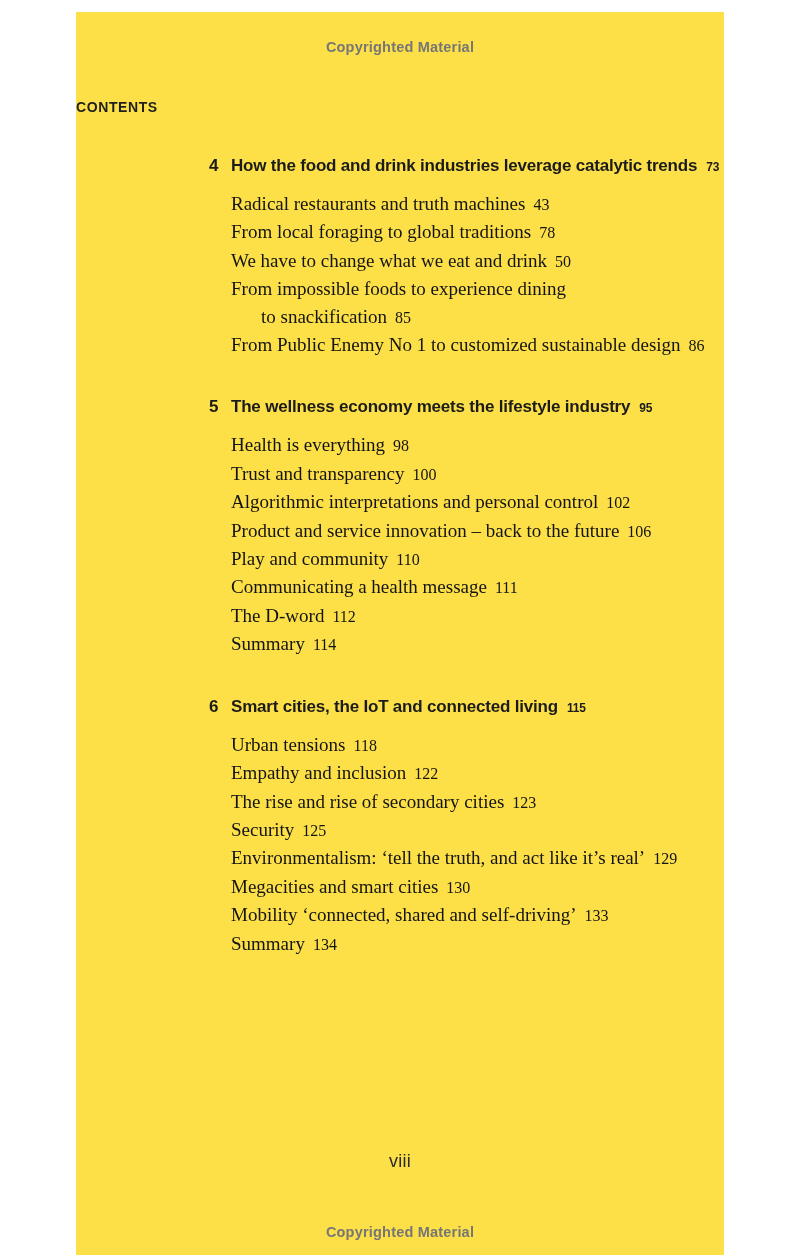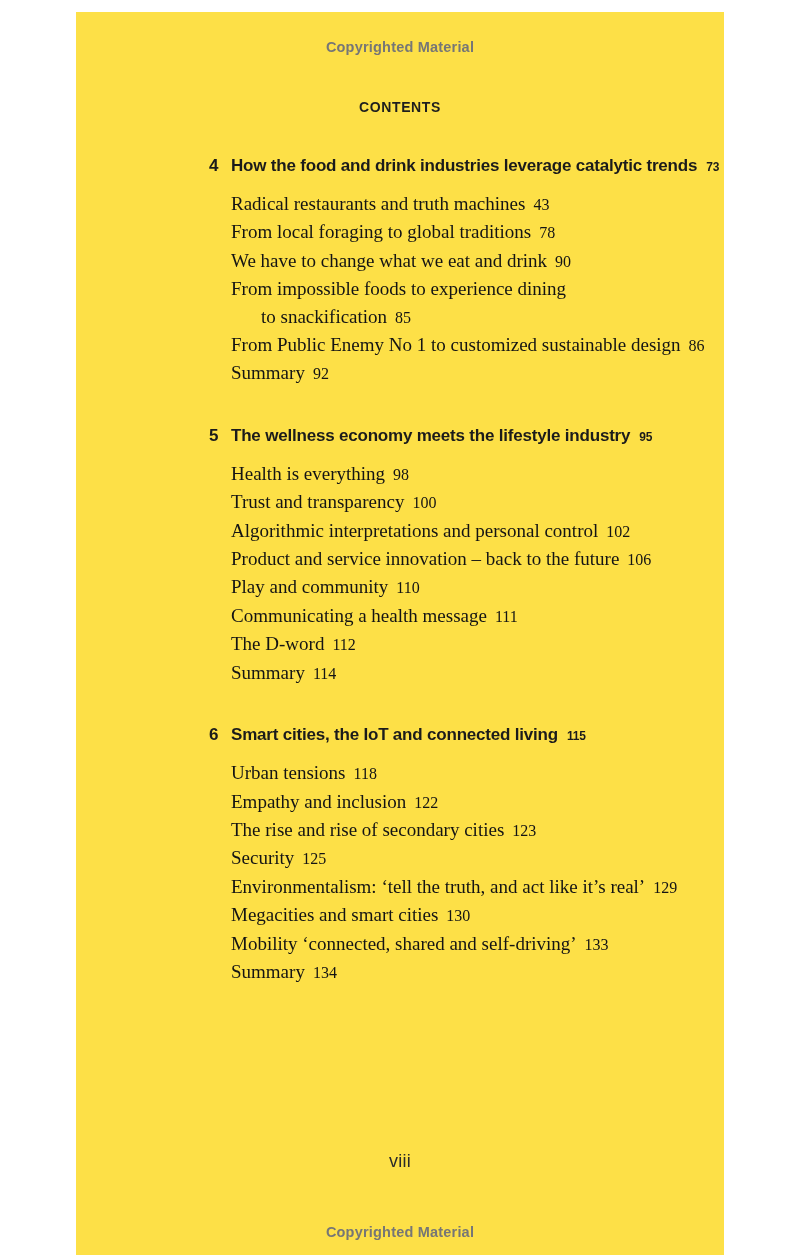--- a/index.html
+++ b/index.html
@@ -28,21 +28,21 @@
     color: #767676;
     letter-spacing: 0.2px;
   }
   .copyright.top { top: 27px; }
   .copyright.bottom { top: 1212px; }
   .contents-title {
     position: absolute;
     top: 87px;
     left: 0;
     width: 100%;
-    text-align: center;
+    text-align: left;
     font-family: "Liberation Sans", sans-serif;
     font-weight: 600;
     font-size: 14px;
     letter-spacing: 0.6px;
     color: #1e1e1e;
   }
   .toc {
     position: absolute;
     top: 141px;
     left: 133px;
@@ -104,31 +104,28 @@
           <span class="ch-page">73</span>
         </div>
         <ul class="entries">
           <li class="entry">
             <div class="label-line">Radical restaurants and truth machines<span class="pg">43</span></div>
           </li>
           <li class="entry">
             <div class="label-line">From local foraging to global traditions<span class="pg">78</span></div>
           </li>
           <li class="entry">
-            <div class="label-line">We have to change what we eat and drink<span class="pg">90</span></div>
+            <div class="label-line">We have to change what we eat and drink<span class="pg">50</span></div>
           </li>
           <li class="entry">
             <div class="label-line">From impossible foods to experience dining</div>
             <div class="cont-line">to snackification<span class="pg">85</span></div>
           </li>
           <li class="entry">
             <div class="label-line">From Public Enemy No 1 to customized sustainable design<span class="pg">86</span></div>
-          </li>
-          <li class="entry">
-            <div class="label-line">Summary<span class="pg">92</span></div>
           </li>
         </ul>
       </section>
       <section class="chapter">
         <div class="chapter-heading">
           <span class="ch-num">5</span>
           <span class="ch-title">The wellness economy meets the lifestyle industry</span>
           <span class="ch-page">95</span>
         </div>
         <ul class="entries">

